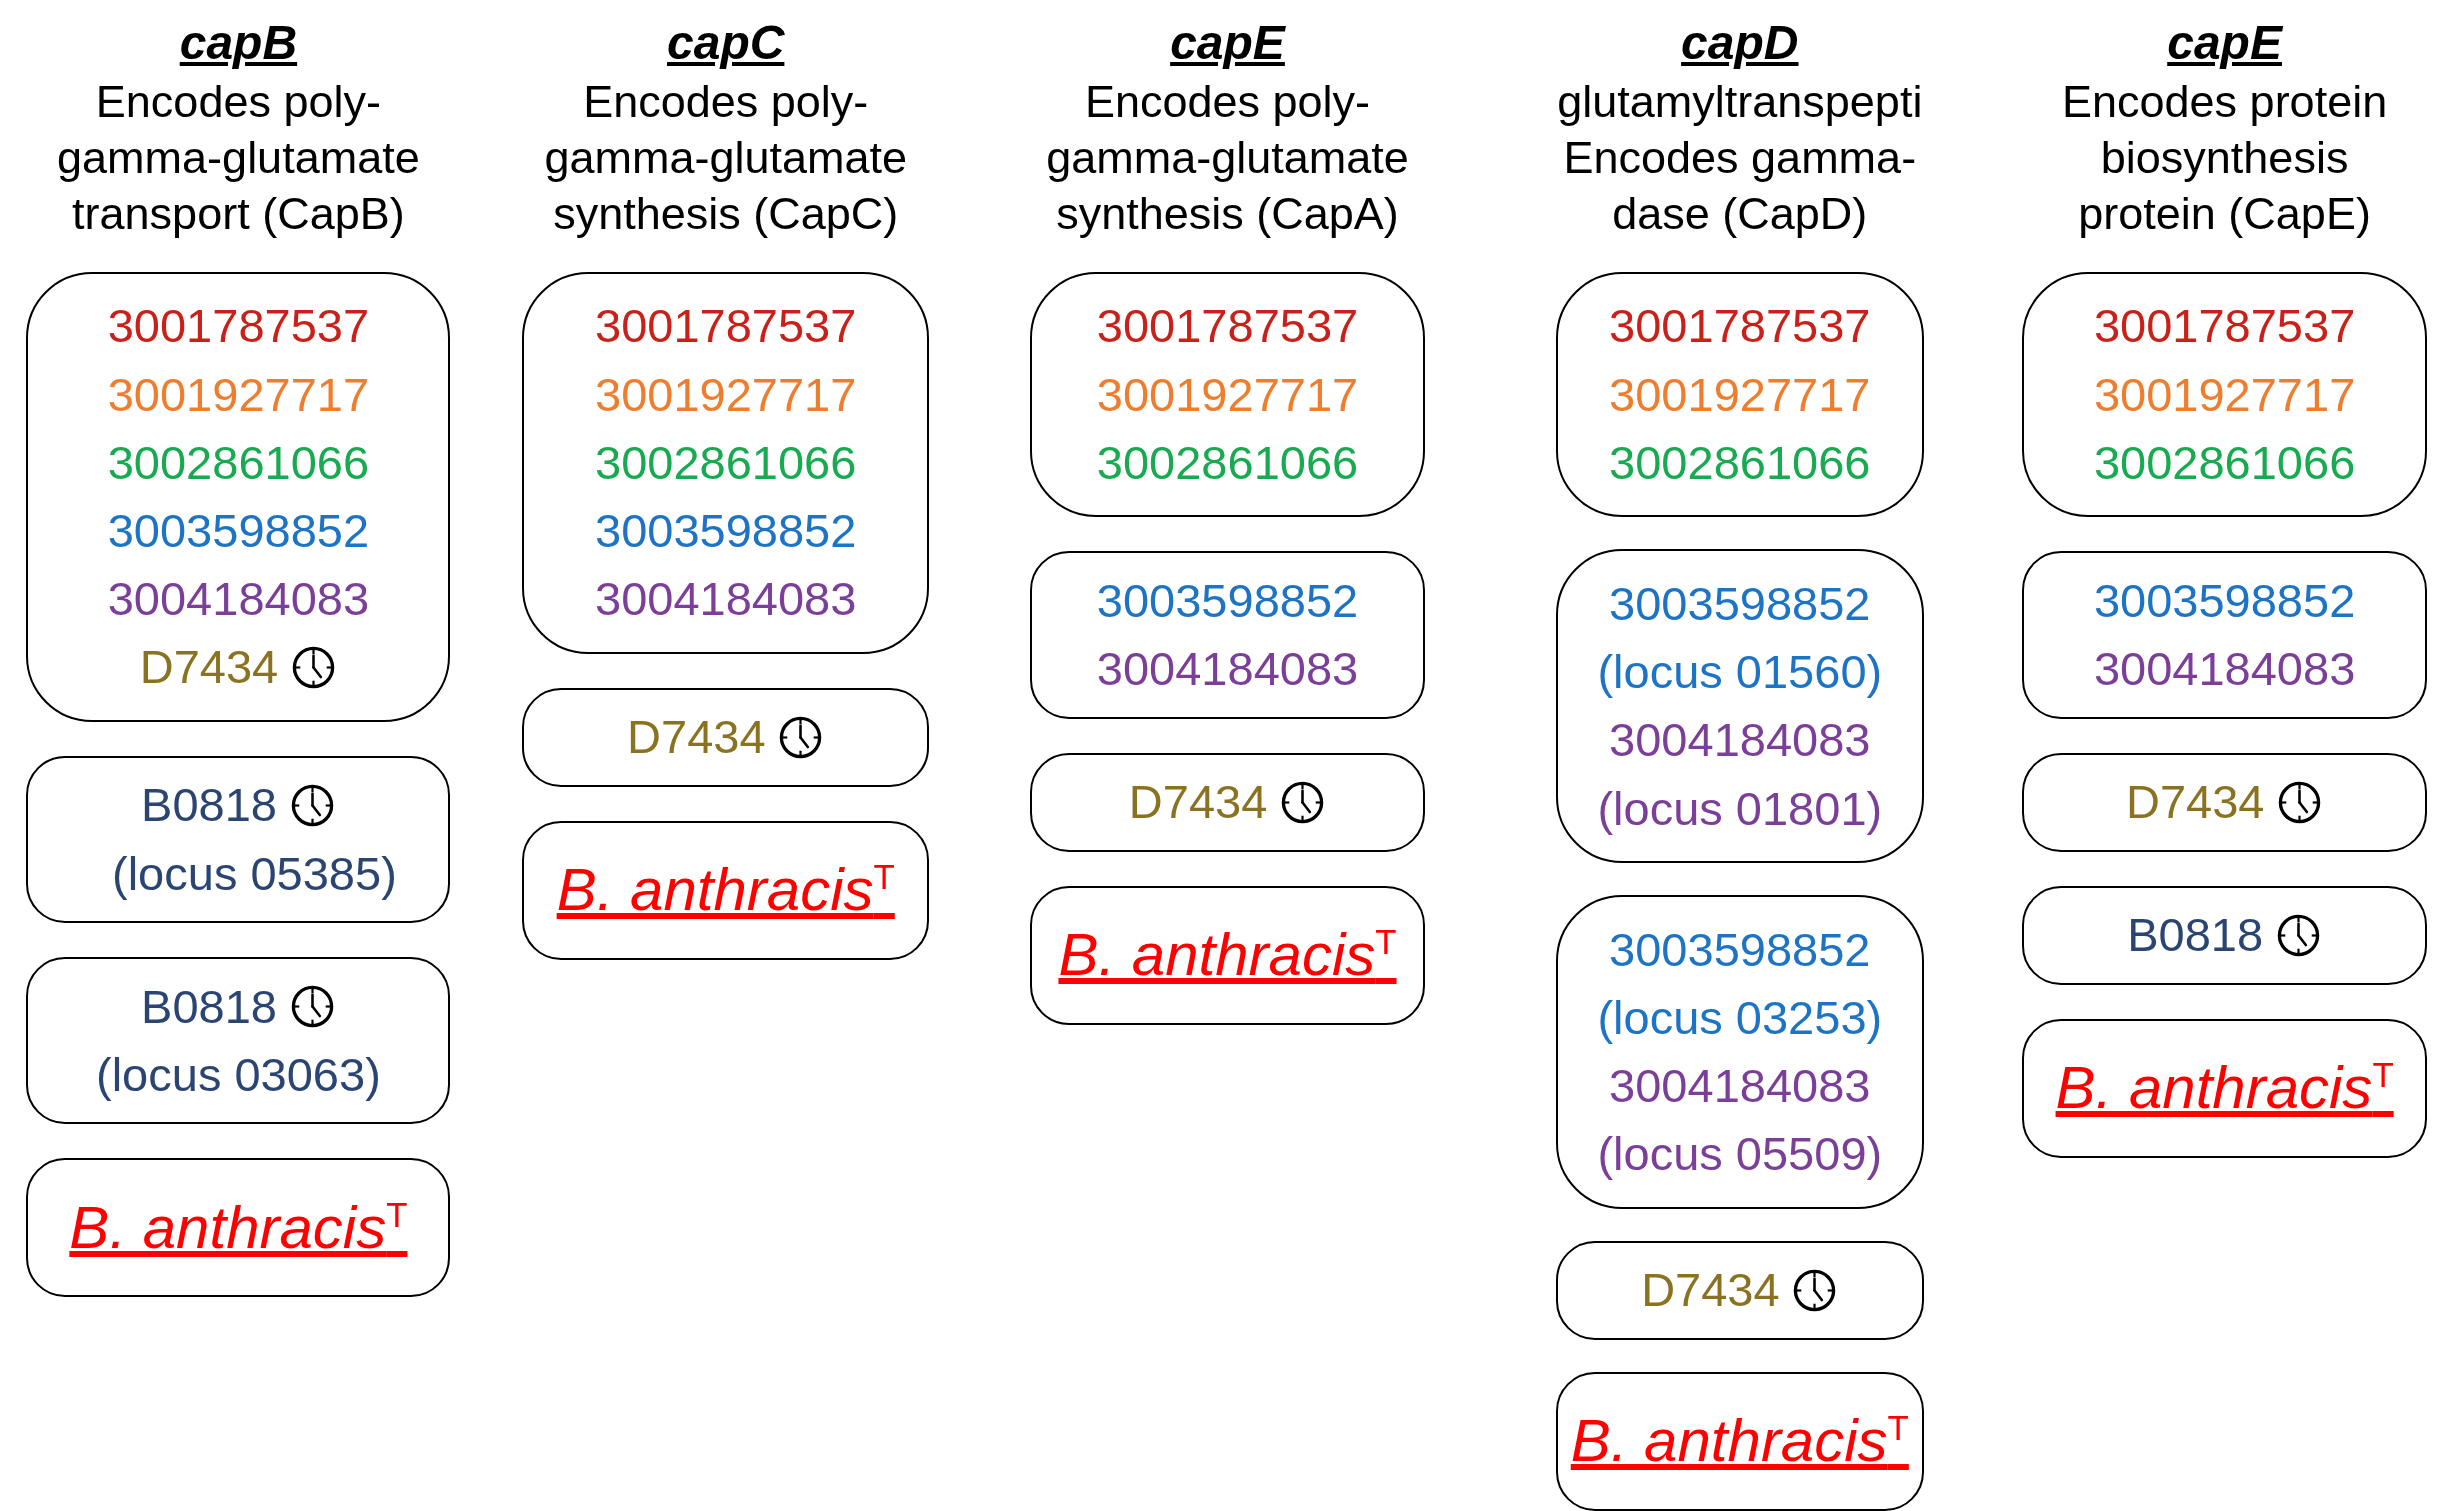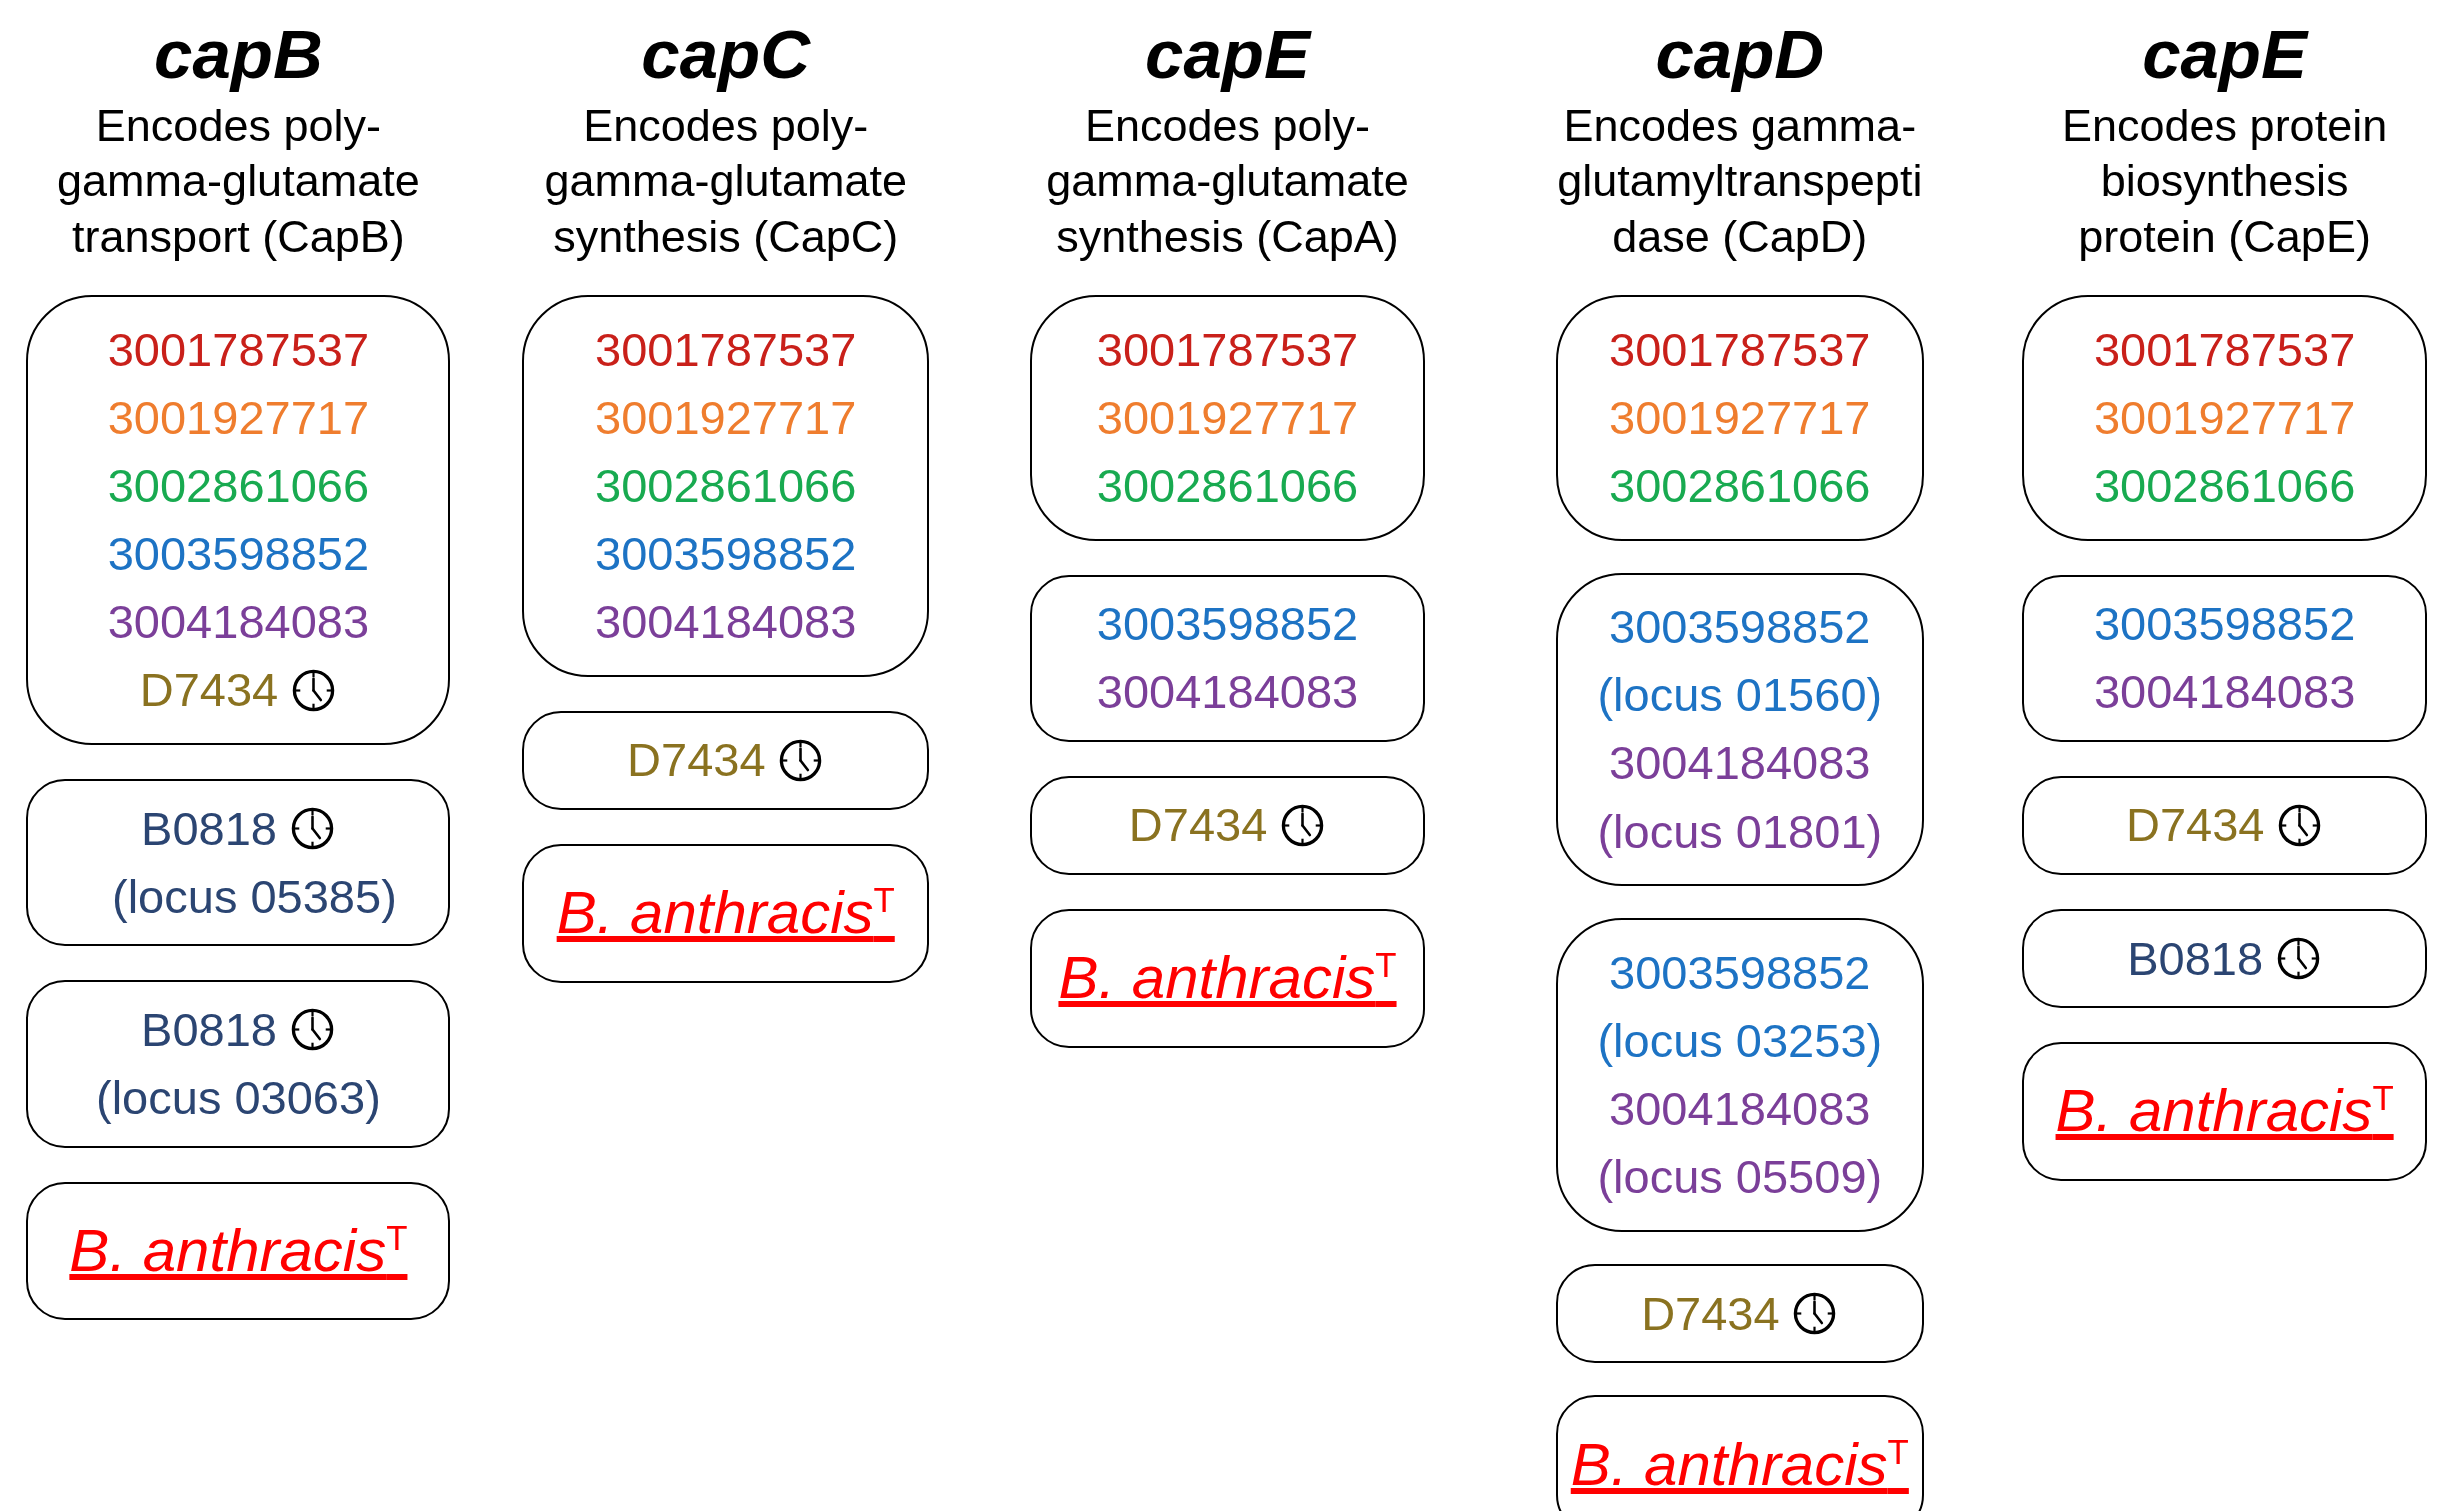--- a/index.html
+++ b/index.html
@@ -8,22 +8,22 @@
     font-family:"Liberation Sans", sans-serif;color:#000;
   }
   .diagram{display:flex;width:2450px;padding-top:10px;box-sizing:border-box;}
   .column{display:flex;flex-direction:column;align-items:center;box-sizing:border-box;}
   .column-capB{width:477px;}
   .column-capC{width:498px;}
   .column-capA{width:506px;}
   .column-capD{width:519px;}
   .column-capE{width:451px;}
   .gene-title{
-    font-size:69px;font-weight:bold;font-style:italic;
-    line-height:1.1;margin:6.7px 0 5px 0;text-align:right;
+    font-size:48px;font-weight:bold;font-style:italic;
+    line-height:1.1;margin:6.7px 0 5px 0;text-align:right;text-decoration:underline;
   }
   .gene-desc{
     font-size:45px;line-height:1.24;text-align:center;margin-bottom:30px;
   }
   .idbox{
     border:2.5px solid #000;border-radius:39px;
     padding:13.5px 17px;margin-bottom:34px;box-sizing:border-box;
     display:flex;flex-direction:column;align-items:center;justify-content:center;
   }
   .idbox.large{border-radius:66px;padding:18.6px 17px;}
@@ -203,22 +203,22 @@
 </svg>
         </div>
       </div>
       <div class="idbox">
         <div class="strain-line" style="color: rgb(255, 0, 0);"><span>B. anthracis</span><sup>T</sup></div>
       </div>
     </div>
     <div class="column column-capD">
       <div class="gene-title">capD</div>
       <div class="gene-desc">
+        <div>glutamyltranspepti</div>
         <div>Encodes gamma-</div>
-        <div>glutamyltranspepti</div>
         <div>dase (CapD)</div>
       </div>
       <div class="idbox large">
         <div class="id-line">
           <span style="color: rgb(201, 32, 26);">3001787537</span>
         </div>
         <div class="id-line">
           <span style="color: rgb(239, 125, 46);">3001927717</span>
         </div>
         <div class="id-line">

